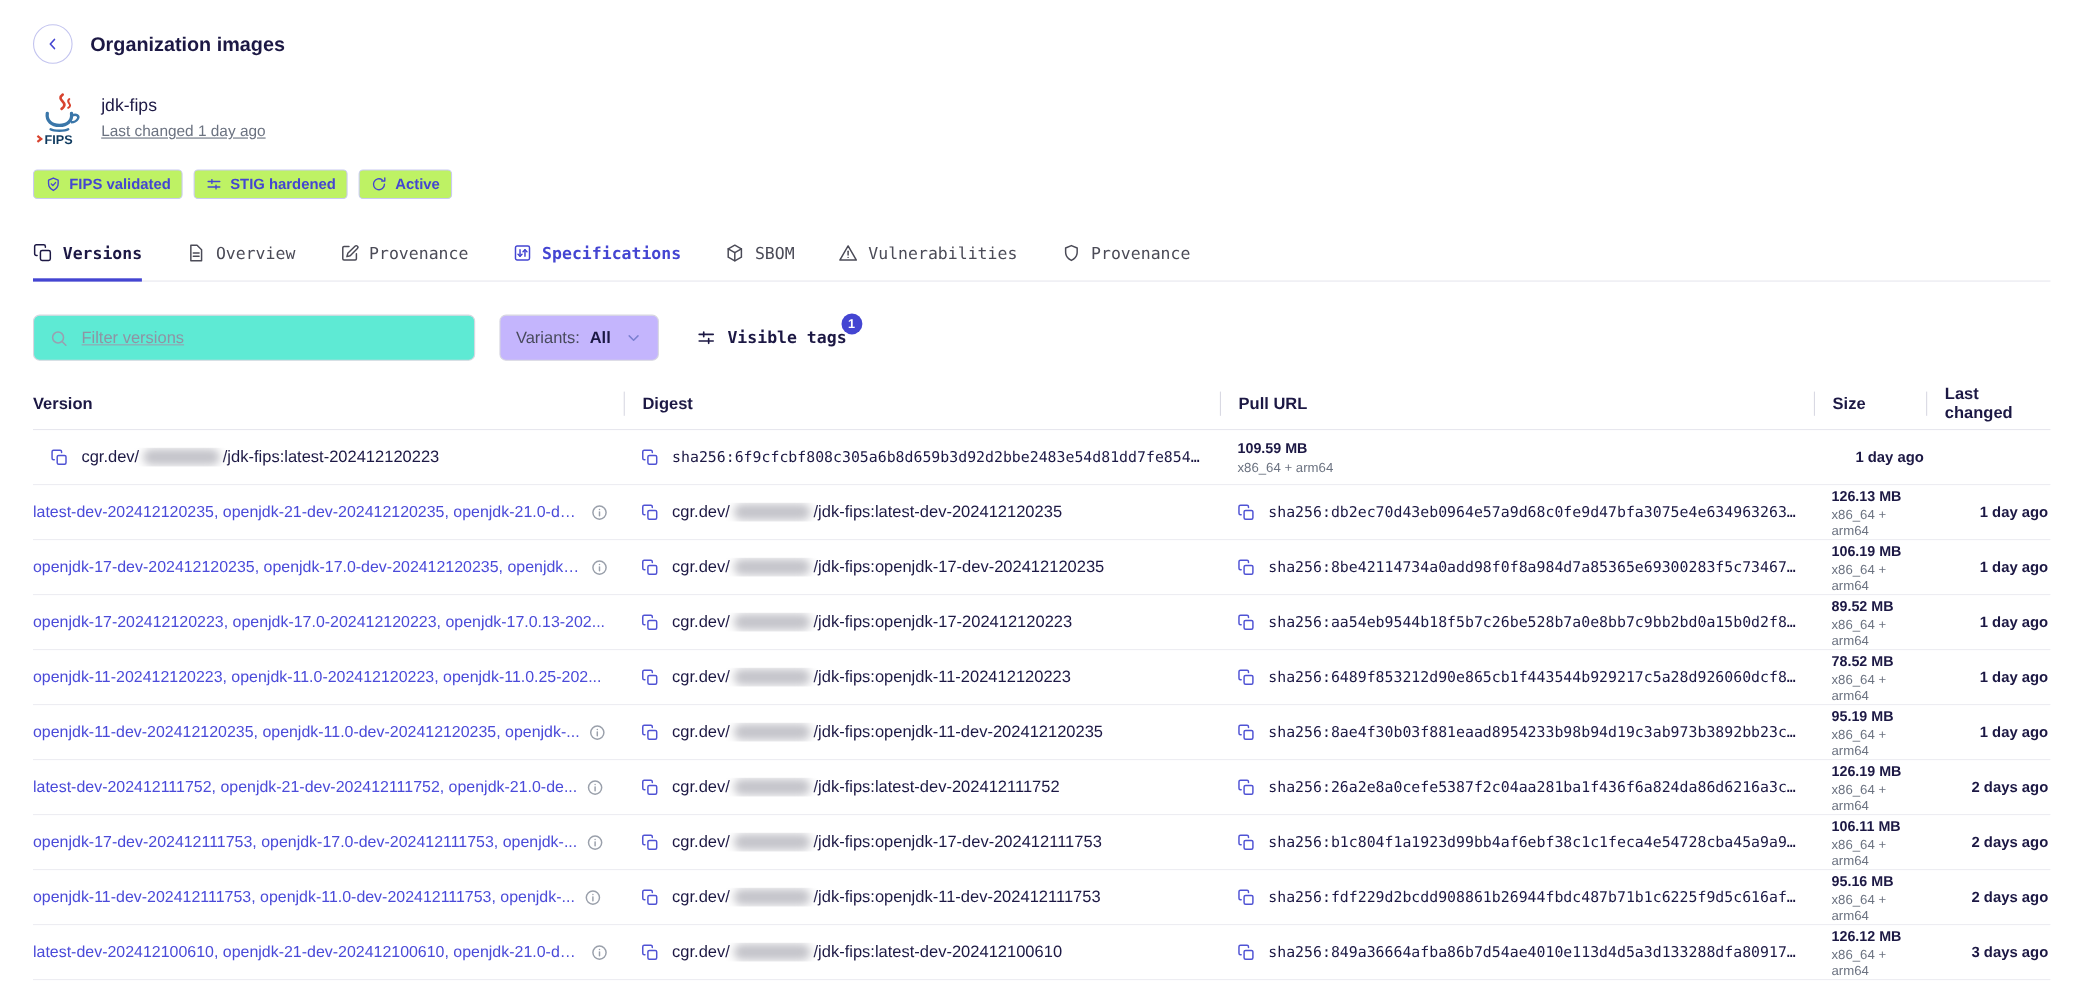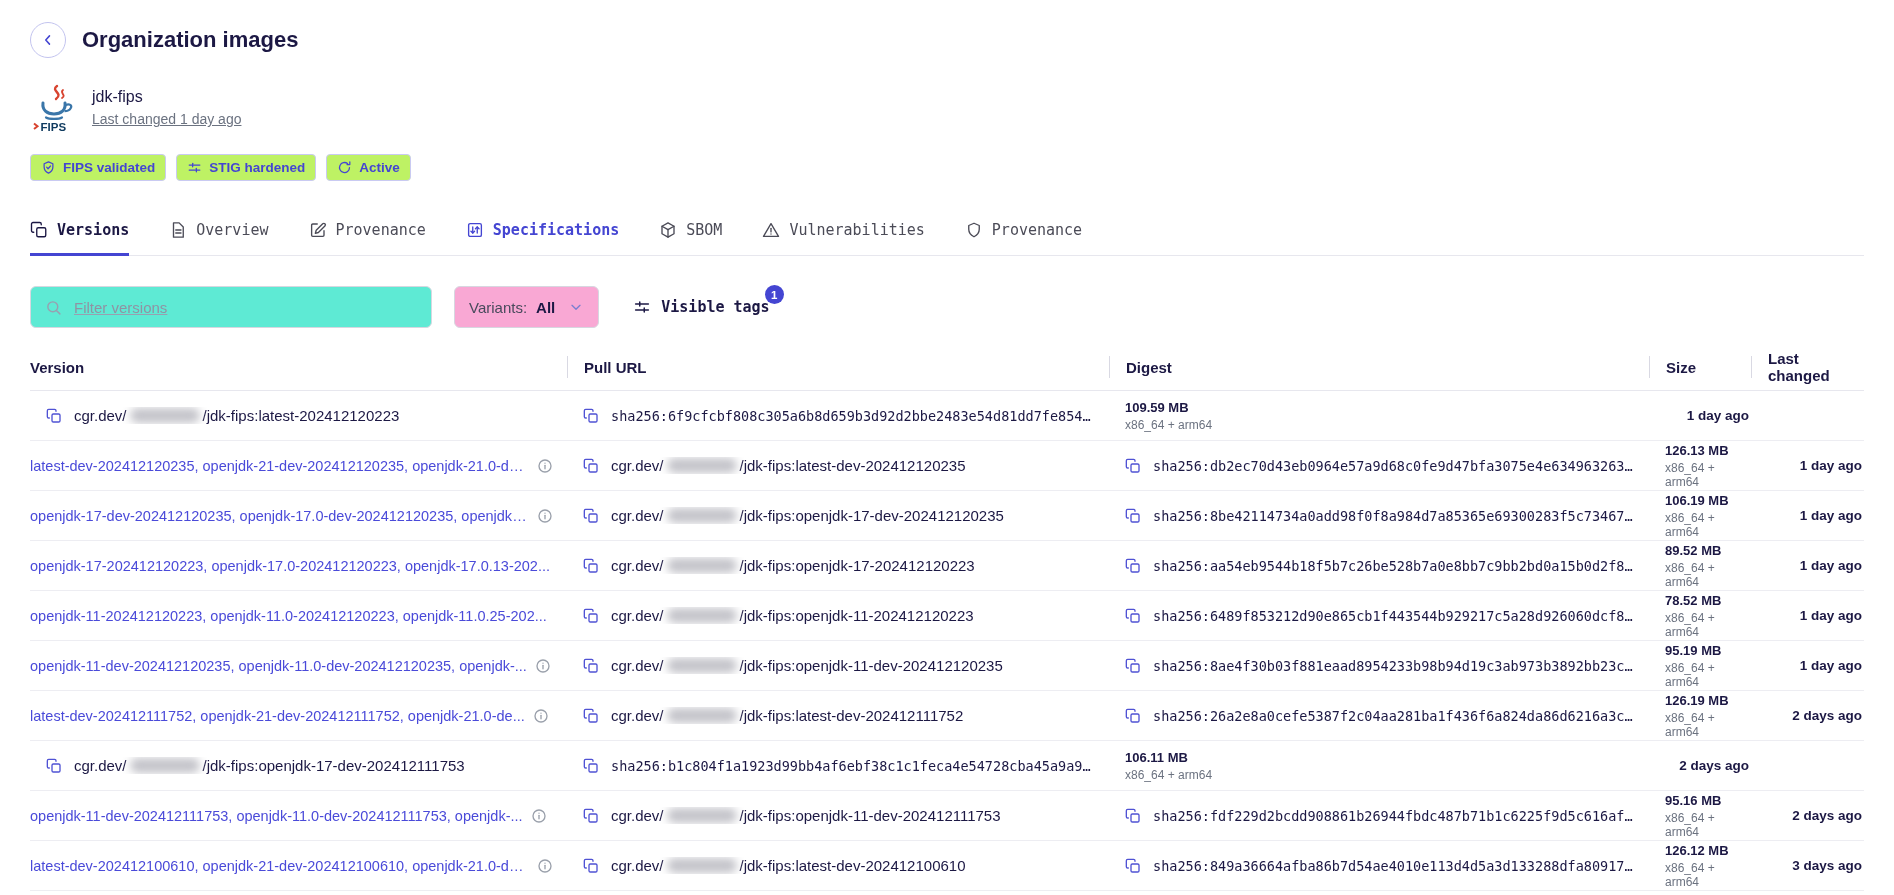--- a/index.html
+++ b/index.html
@@ -20,21 +20,21 @@
   }
   .page{padding:22px 30px 0 30px;}
 
   
   .topbar{display:flex;align-items:center;gap:16px;}
   .back-btn{
     width:36px;height:36px;border-radius:50%;border:1.5px solid #c3c4ef;background:#fff;
     color:var(--accent);display:flex;align-items:center;justify-content:center;cursor:pointer;padding:0;
   }
   .back-btn svg{width:18px;height:18px;}
-  .page-title{font-size:22px;font-weight:700;margin:0;color:var(--ink);}
+  .page-title{font-size:18px;font-weight:700;margin:0;color:var(--ink);}
 
   
   .image-head{display:flex;align-items:center;gap:14px;margin-top:26px;}
   .logo{width:48px;height:48px;flex:none;}
   .image-name{font-size:16px;font-weight:500;line-height:1.05;}
   .image-sub{font-size:14px;color:var(--muted);margin-top:6px;text-decoration:underline;}
 
   
   .badges{display:flex;gap:10px;margin-top:22px;}
   .badge{
@@ -61,21 +61,21 @@
     border:1px solid var(--inputborder);border-radius:6px;padding:0 14px;color:#98a0b0;background:#5eead4;text-decoration:underline;
   }
   .search-box svg{width:17px;height:17px;flex:none;}
   .search-box input{
     border:none;outline:none;flex:1;font-size:15px;color:var(--ink);background:transparent;
     font-family:"Liberation Sans",sans-serif;
   }
   .search-box input::placeholder{color:#8f93a3;}
   .variant-select{
     display:flex;align-items:center;gap:9px;height:42px;border:1px solid var(--inputborder);
-    border-radius:6px;padding:0 14px;font-size:15px;cursor:pointer;background:#f9a8d4;
+    border-radius:6px;padding:0 14px;font-size:15px;cursor:pointer;background:#c4b5fd;
   }
   .variant-select .lbl{color:#484a5c;}
   .variant-select .val{font-weight:700;color:var(--ink);}
   .variant-select svg{width:16px;height:16px;color:#7b7fd0;margin-left:4px;}
   .visible-tags{
     position:relative;display:flex;align-items:center;gap:10px;margin-left:12px;
     font-family:"DejaVu Sans Mono",monospace;font-size:15px;font-weight:700;color:var(--ink);cursor:pointer;
   }
   .visible-tags svg{width:18px;height:18px;}
   .vt-badge{
@@ -248,22 +248,22 @@
           <line x1="15" y1="13.2" x2="15" y2="18.8"></line>
         </svg>
       <span>Visible tags</span>
       <span class="vt-badge">1</span>
     </div>
   </div>
 
   <div class="table">
     <div class="thead">
       <div class="th">Version</div>
+      <div class="th th-sep">Digest</div>
       <div class="th th-sep">Pull URL</div>
-      <div class="th th-sep">Digest</div>
       <div class="th th-sep">Size</div>
       <div class="th th-sep th-last">Last changed</div>
     </div>
     <div id="table-body">
   <div class="trow">
     <div class="pull-cell">
       <span class="copy-btn">
         <svg viewBox="0 0 24 24" fill="none" stroke="currentColor" stroke-width="2" stroke-linecap="round" stroke-linejoin="round">
                 <rect x="9" y="9" width="12" height="12" rx="2"></rect>
                 <path d="M5 15H4a2 2 0 0 1-2-2V4a2 2 0 0 1 2-2h9a2 2 0 0 1 2 2v1"></path>
@@ -513,20 +513,30 @@
       <span class="digest-text">sha256:26a2e8a0cefe5387f2c04aa281ba1f436f6a824da86d6216a3c…</span>
     </div>
     <div class="size-cell">
       <div class="size-value">126.19 MB</div>
       <div class="size-arch">x86_64 + arm64</div>
     </div>
     <div class="changed-cell">2 days ago</div>
   </div>
 
   <div class="trow">
+    <div class="version-cell">
+      <a class="version-link">openjdk-17-dev-202412111753, openjdk-17.0-dev-202412111753, openjdk-...</a>
+      <span class="info-btn">
+        <svg viewBox="0 0 24 24" fill="none" stroke="currentColor" stroke-width="2" stroke-linecap="round">
+                <circle cx="12" cy="12" r="9"></circle>
+                <line x1="12" y1="11" x2="12" y2="16.2"></line>
+                <line x1="12" y1="7.8" x2="12" y2="7.81"></line>
+              </svg>
+      </span>
+    </div>
     <div class="pull-cell">
       <span class="copy-btn">
         <svg viewBox="0 0 24 24" fill="none" stroke="currentColor" stroke-width="2" stroke-linecap="round" stroke-linejoin="round">
                 <rect x="9" y="9" width="12" height="12" rx="2"></rect>
                 <path d="M5 15H4a2 2 0 0 1-2-2V4a2 2 0 0 1 2-2h9a2 2 0 0 1 2 2v1"></path>
               </svg>
       </span>
       <span class="pull-text">
               <span>cgr.dev/</span>
               <span class="blur-org"></span>

